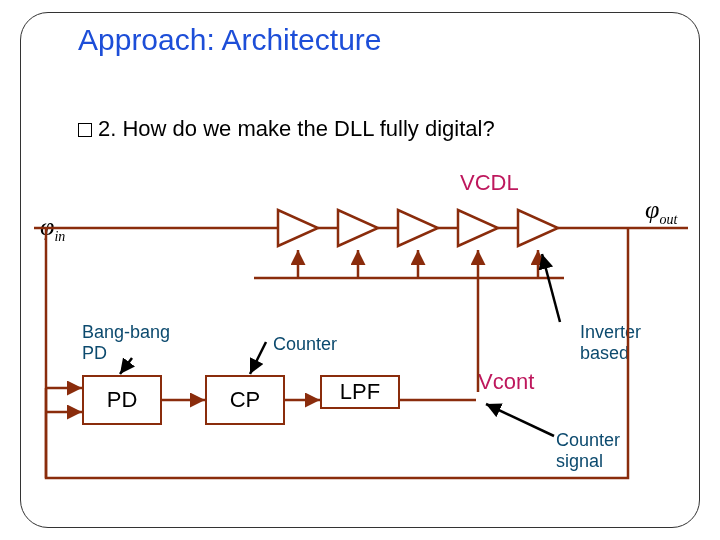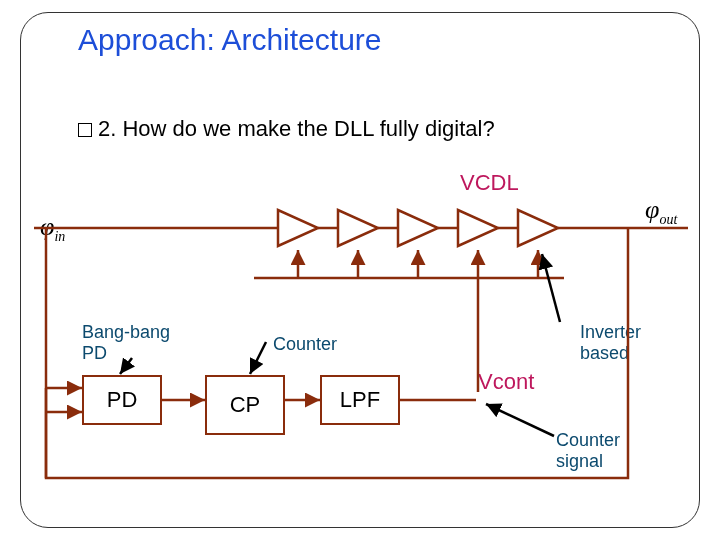--- a/index.html
+++ b/index.html
@@ -111,24 +111,24 @@
 based</div>
 
 <div class="label" style="left:478px; top:369px;">Vcont</div>
 
 <div class="small-label" style="left:556px; top:430px; white-space:pre;">Counter
 signal</div>
 
 <div class="block" style="left:82px; top:375px; width:80px; height:50px;">
   <span>PD</span>
 </div>
-<div class="block" style="left:205px; top:375px; width:80px; height:60px;">
+<div class="block" style="left:205px; top:375px; width:80px; height:50px;">
   <span>CP</span>
 </div>
-<div class="block" style="left:320px; top:375px; width:80px; height:50px;">
+<div class="block" style="left:320px; top:375px; width:80px; height:34px;">
   <span>LPF</span>
 </div>
 
 <svg class="wires">
   <defs>
     <marker id="arrB" markerWidth="8" markerHeight="8" refX="6" refY="3" orient="auto">
       <path d="M0,0 L6,3 L0,6 Z" fill="#8a2c0c"></path>
     </marker>
     <marker id="arrK" markerWidth="8" markerHeight="8" refX="6" refY="3" orient="auto">
       <path d="M0,0 L6,3 L0,6 Z" fill="#000"></path>

